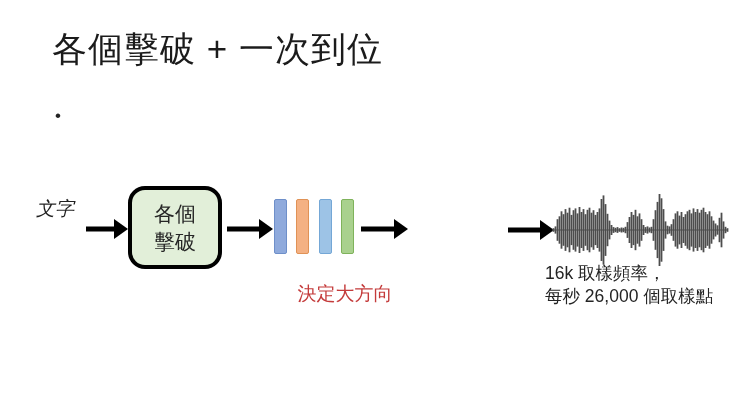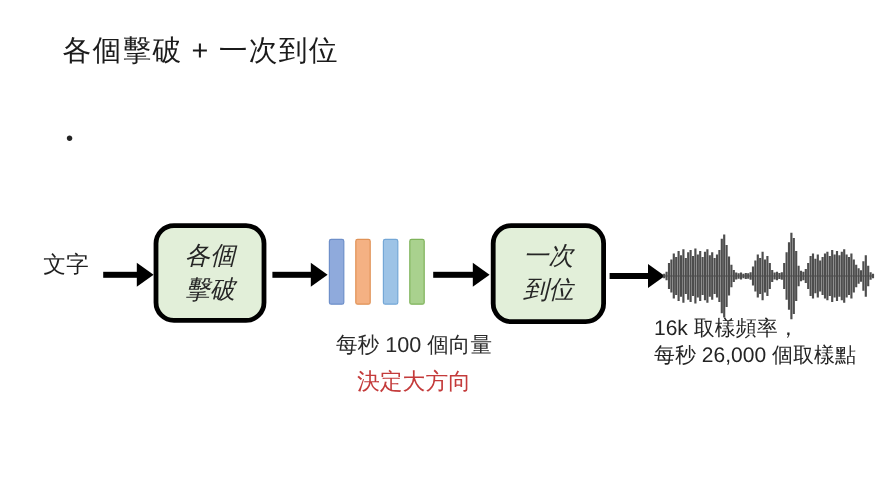--- a/index.html
+++ b/index.html
@@ -10,44 +10,45 @@
     background: #ffffff;
     overflow: hidden;
     font-family: "Liberation Sans", sans-serif;
     color: #1f1f1f;
   }
   .slide-title {
     position: absolute;
     left: 52px;
     top: 26px;
     margin: 0;
-    font-size: 24px;
+    font-size: 35px;
     font-weight: 400;
     letter-spacing: 1px;
     color: #1b1b1b;
     white-space: nowrap;
   }
   .bullet-row {
     position: absolute;
     left: 55px;
     top: 107px;
     font-size: 19px;
     display: flex;
     align-items: center;
     gap: 9px;
     color: #242424;
   }
   .bullet-dot { font-size: 17px; line-height: 1; }
   .input-label {
     position: absolute;
     left: 36px;
-    top: 208px;
+    top: 196px;
     font-size: 19px;
     color: #1f1f1f;
     white-space: nowrap;
+    font-style: italic;
   }
   
   .arrow { position: absolute; height: 22px; }
   .arrow .shaft {
     position: absolute;
     left: 0; right: 12px; top: 50%;
     transform: translateY(-50%);
     height: 5px;
     background: #000;
   }
@@ -74,21 +75,20 @@
     justify-content: center;
   }
   .box-1 { left: 128px; top: 186px; width: 94px; height: 83px; }
   .box-2 { left: 409px; top: 186px; width: 96px; height: 84px; }
   .box-label {
     font-size: 21px;
     line-height: 28px;
     text-align: center;
     white-space: pre-line;
     color: #262626;
-    font-style: italic;
   }
   .vector-bars {
     position: absolute;
     left: 274px; top: 199px;
     width: 80px; height: 55px;
     display: flex;
     justify-content: space-between;
   }
   .vector-bar {
     width: 13px; height: 100%;
@@ -147,24 +147,20 @@
       <div class="vector-bar" style="background: rgb(244, 177, 131); border-color: rgb(224, 146, 86);"></div>
       <div class="vector-bar" style="background: rgb(157, 195, 230); border-color: rgb(116, 167, 214);"></div>
       <div class="vector-bar" style="background: rgb(169, 209, 142); border-color: rgb(127, 179, 91);"></div>
     </div>
 
   <div class="arrow arrow-3">
     <span class="shaft"></span>
     <span class="head"></span>
   </div>
 
-  <div class="process-box box-2" style="background: rgb(226, 239, 217); border-color: rgb(0, 0, 0);">
-    <span class="box-label">一次
-到位</span>
-  </div>
 
   <div class="arrow arrow-4">
     <span class="shaft"></span>
     <span class="head"></span>
   </div>
 
   <svg class="waveform-svg" id="waveform" width="180" height="76" viewBox="0 0 180 76">
       <line x1="1.5" x2="1.5" y1="36.2" y2="39.8" stroke="#4d4d4d" stroke-width="1.8"></line>
       <line x1="3.5" x2="3.5" y1="34.4" y2="41.6" stroke="#4d4d4d" stroke-width="1.8"></line>
       <line x1="5.5" x2="5.5" y1="27.2" y2="48.8" stroke="#4d4d4d" stroke-width="1.8"></line>
@@ -250,21 +246,20 @@
       <line x1="165.5" x2="165.5" y1="33.3" y2="42.7" stroke="#4d4d4d" stroke-width="1.8"></line>
       <line x1="167.5" x2="167.5" y1="25.8" y2="50.2" stroke="#4d4d4d" stroke-width="1.8"></line>
       <line x1="169.5" x2="169.5" y1="20.7" y2="55.3" stroke="#4d4d4d" stroke-width="1.8"></line>
       <line x1="171.5" x2="171.5" y1="29.4" y2="46.6" stroke="#4d4d4d" stroke-width="1.8"></line>
       <line x1="173.5" x2="173.5" y1="34.8" y2="41.2" stroke="#4d4d4d" stroke-width="1.8"></line>
       <line x1="175.5" x2="175.5" y1="36.2" y2="39.8" stroke="#4d4d4d" stroke-width="1.8"></line>
       <line x1="0" x2="176" y1="38" y2="38" stroke="#4d4d4d" stroke-width="1"></line>
     </svg>
 
   <div class="vectors-captions">
-    <div class="vectors-caption">每秒 100 個向量</div>
     <div class="vectors-subcaption" id="vectors-subcaption" style="color: rgb(196, 59, 59);">決定大方向</div>
   </div>
 
   <div class="wave-captions">
     <div>16k 取樣頻率，</div>
     <div>每秒 26,000 個取樣點</div>
   </div>
 
 </div>
 

